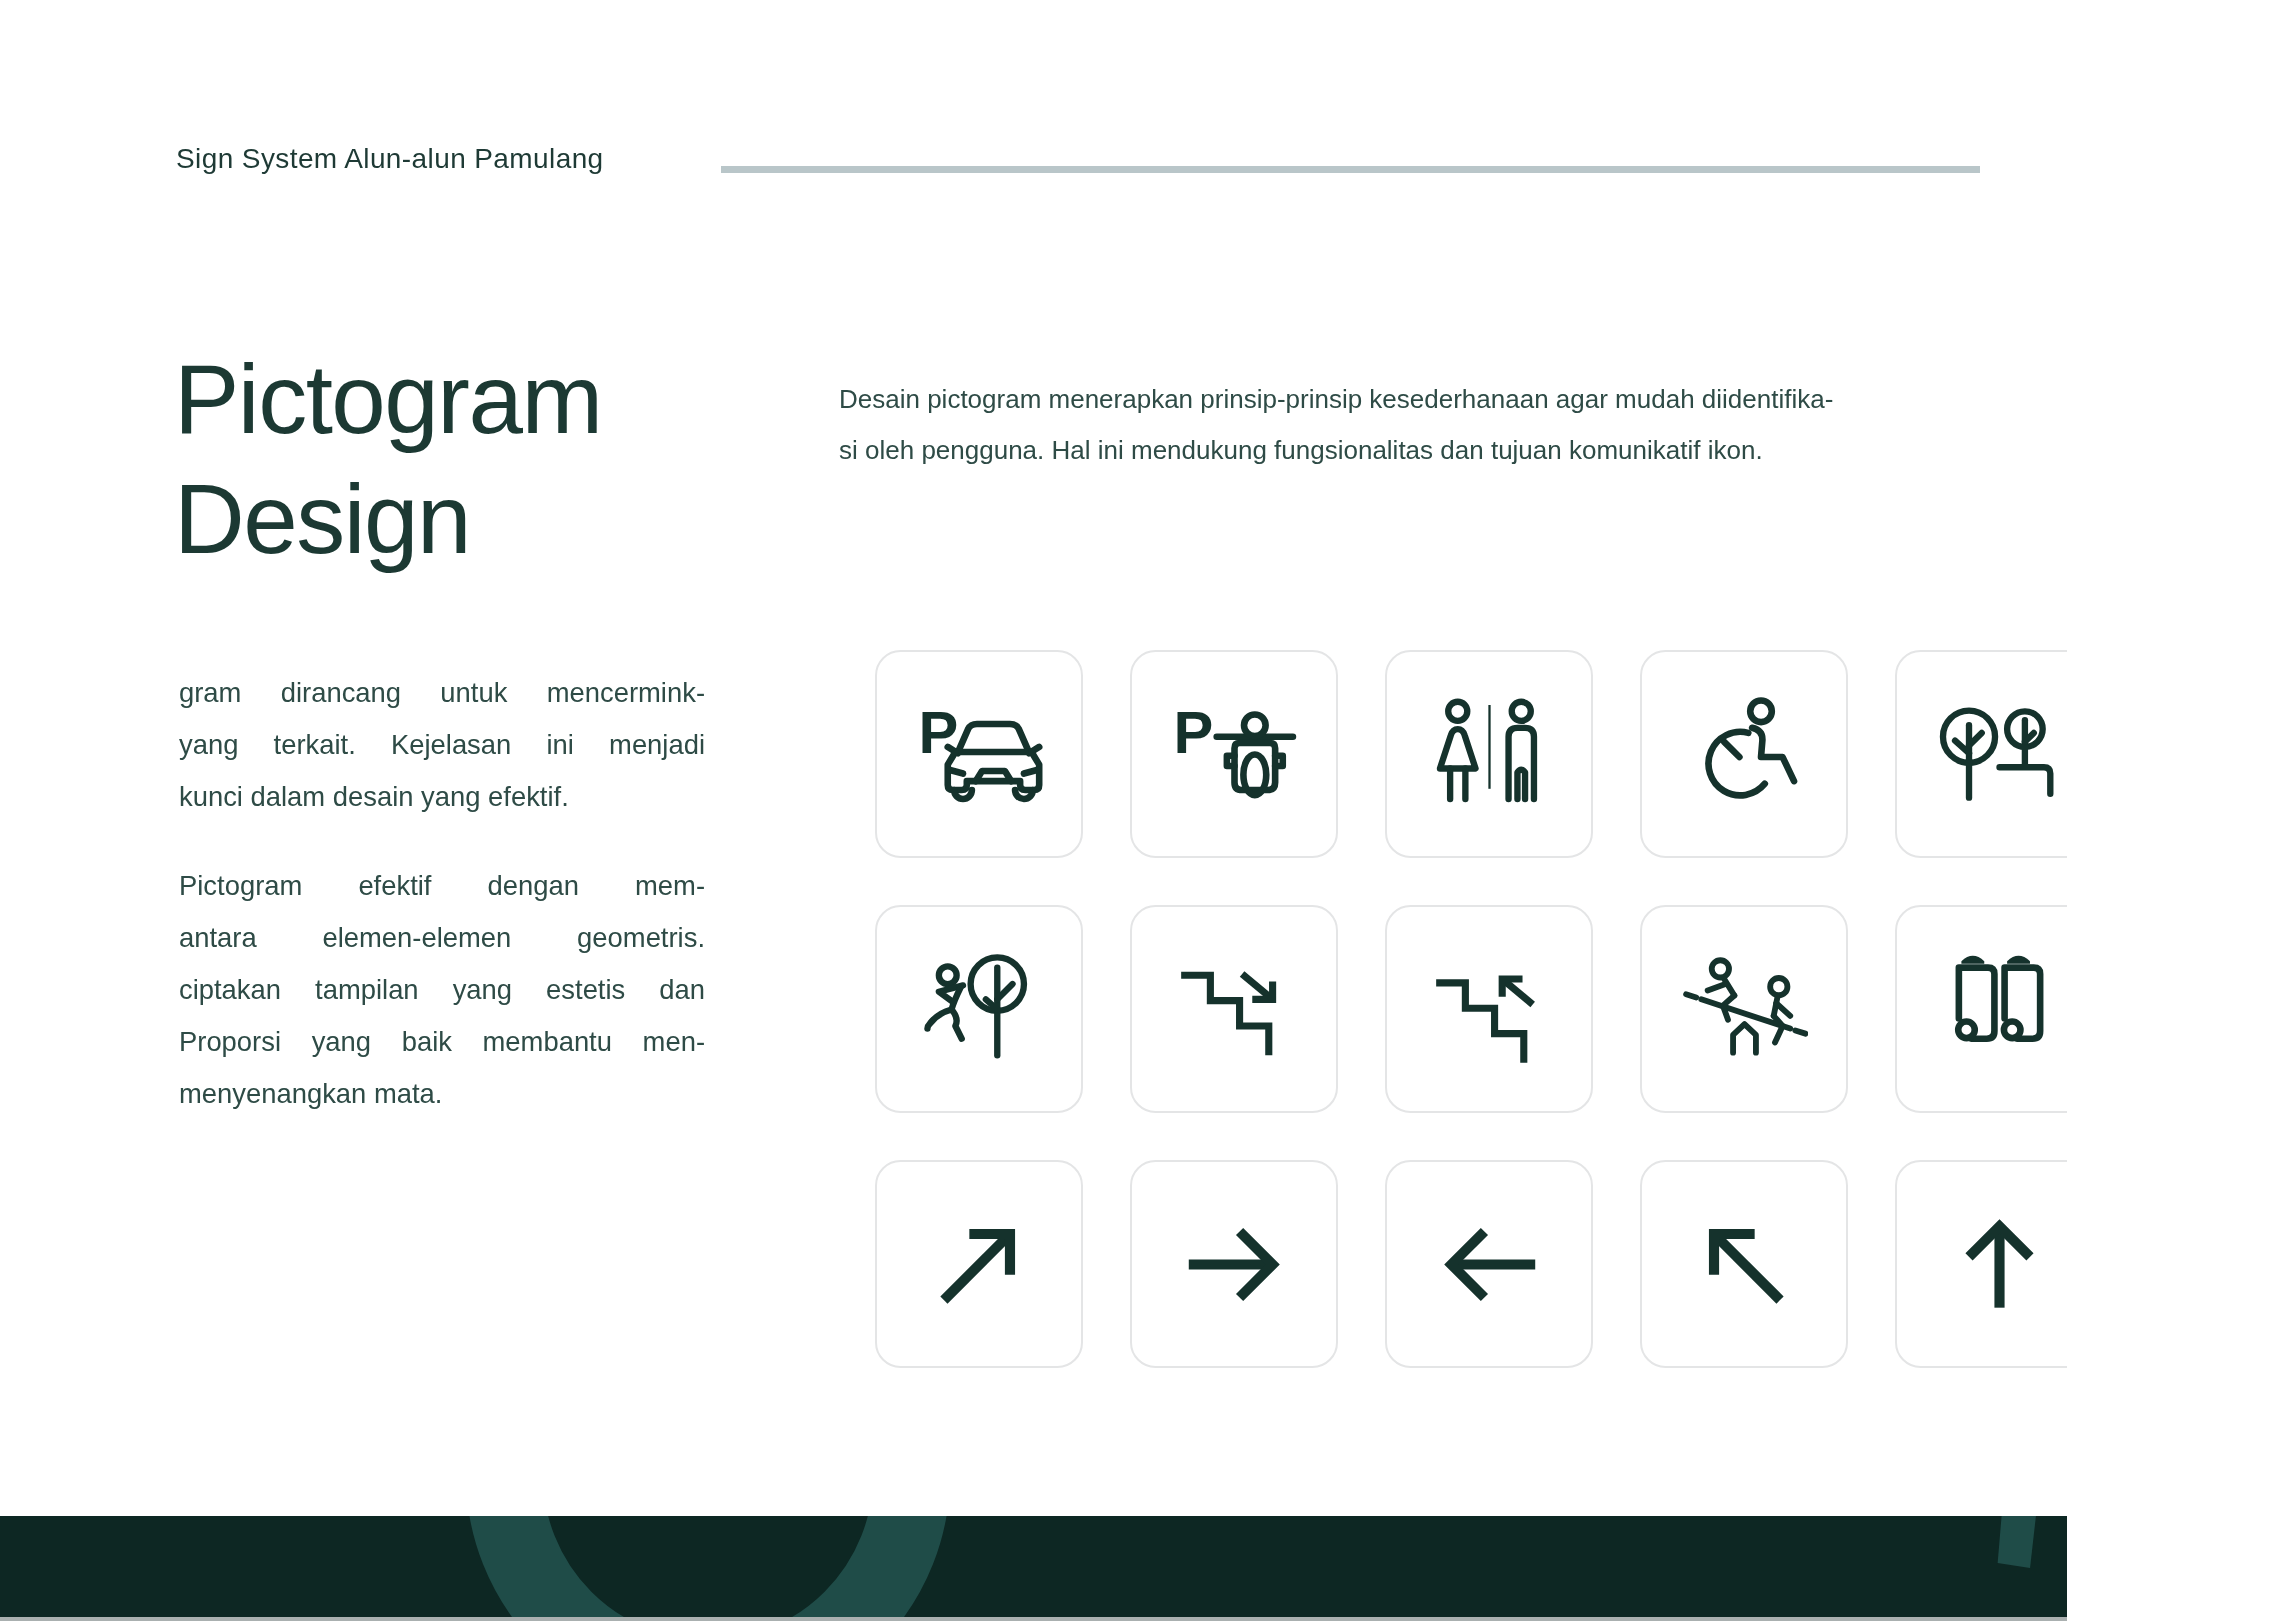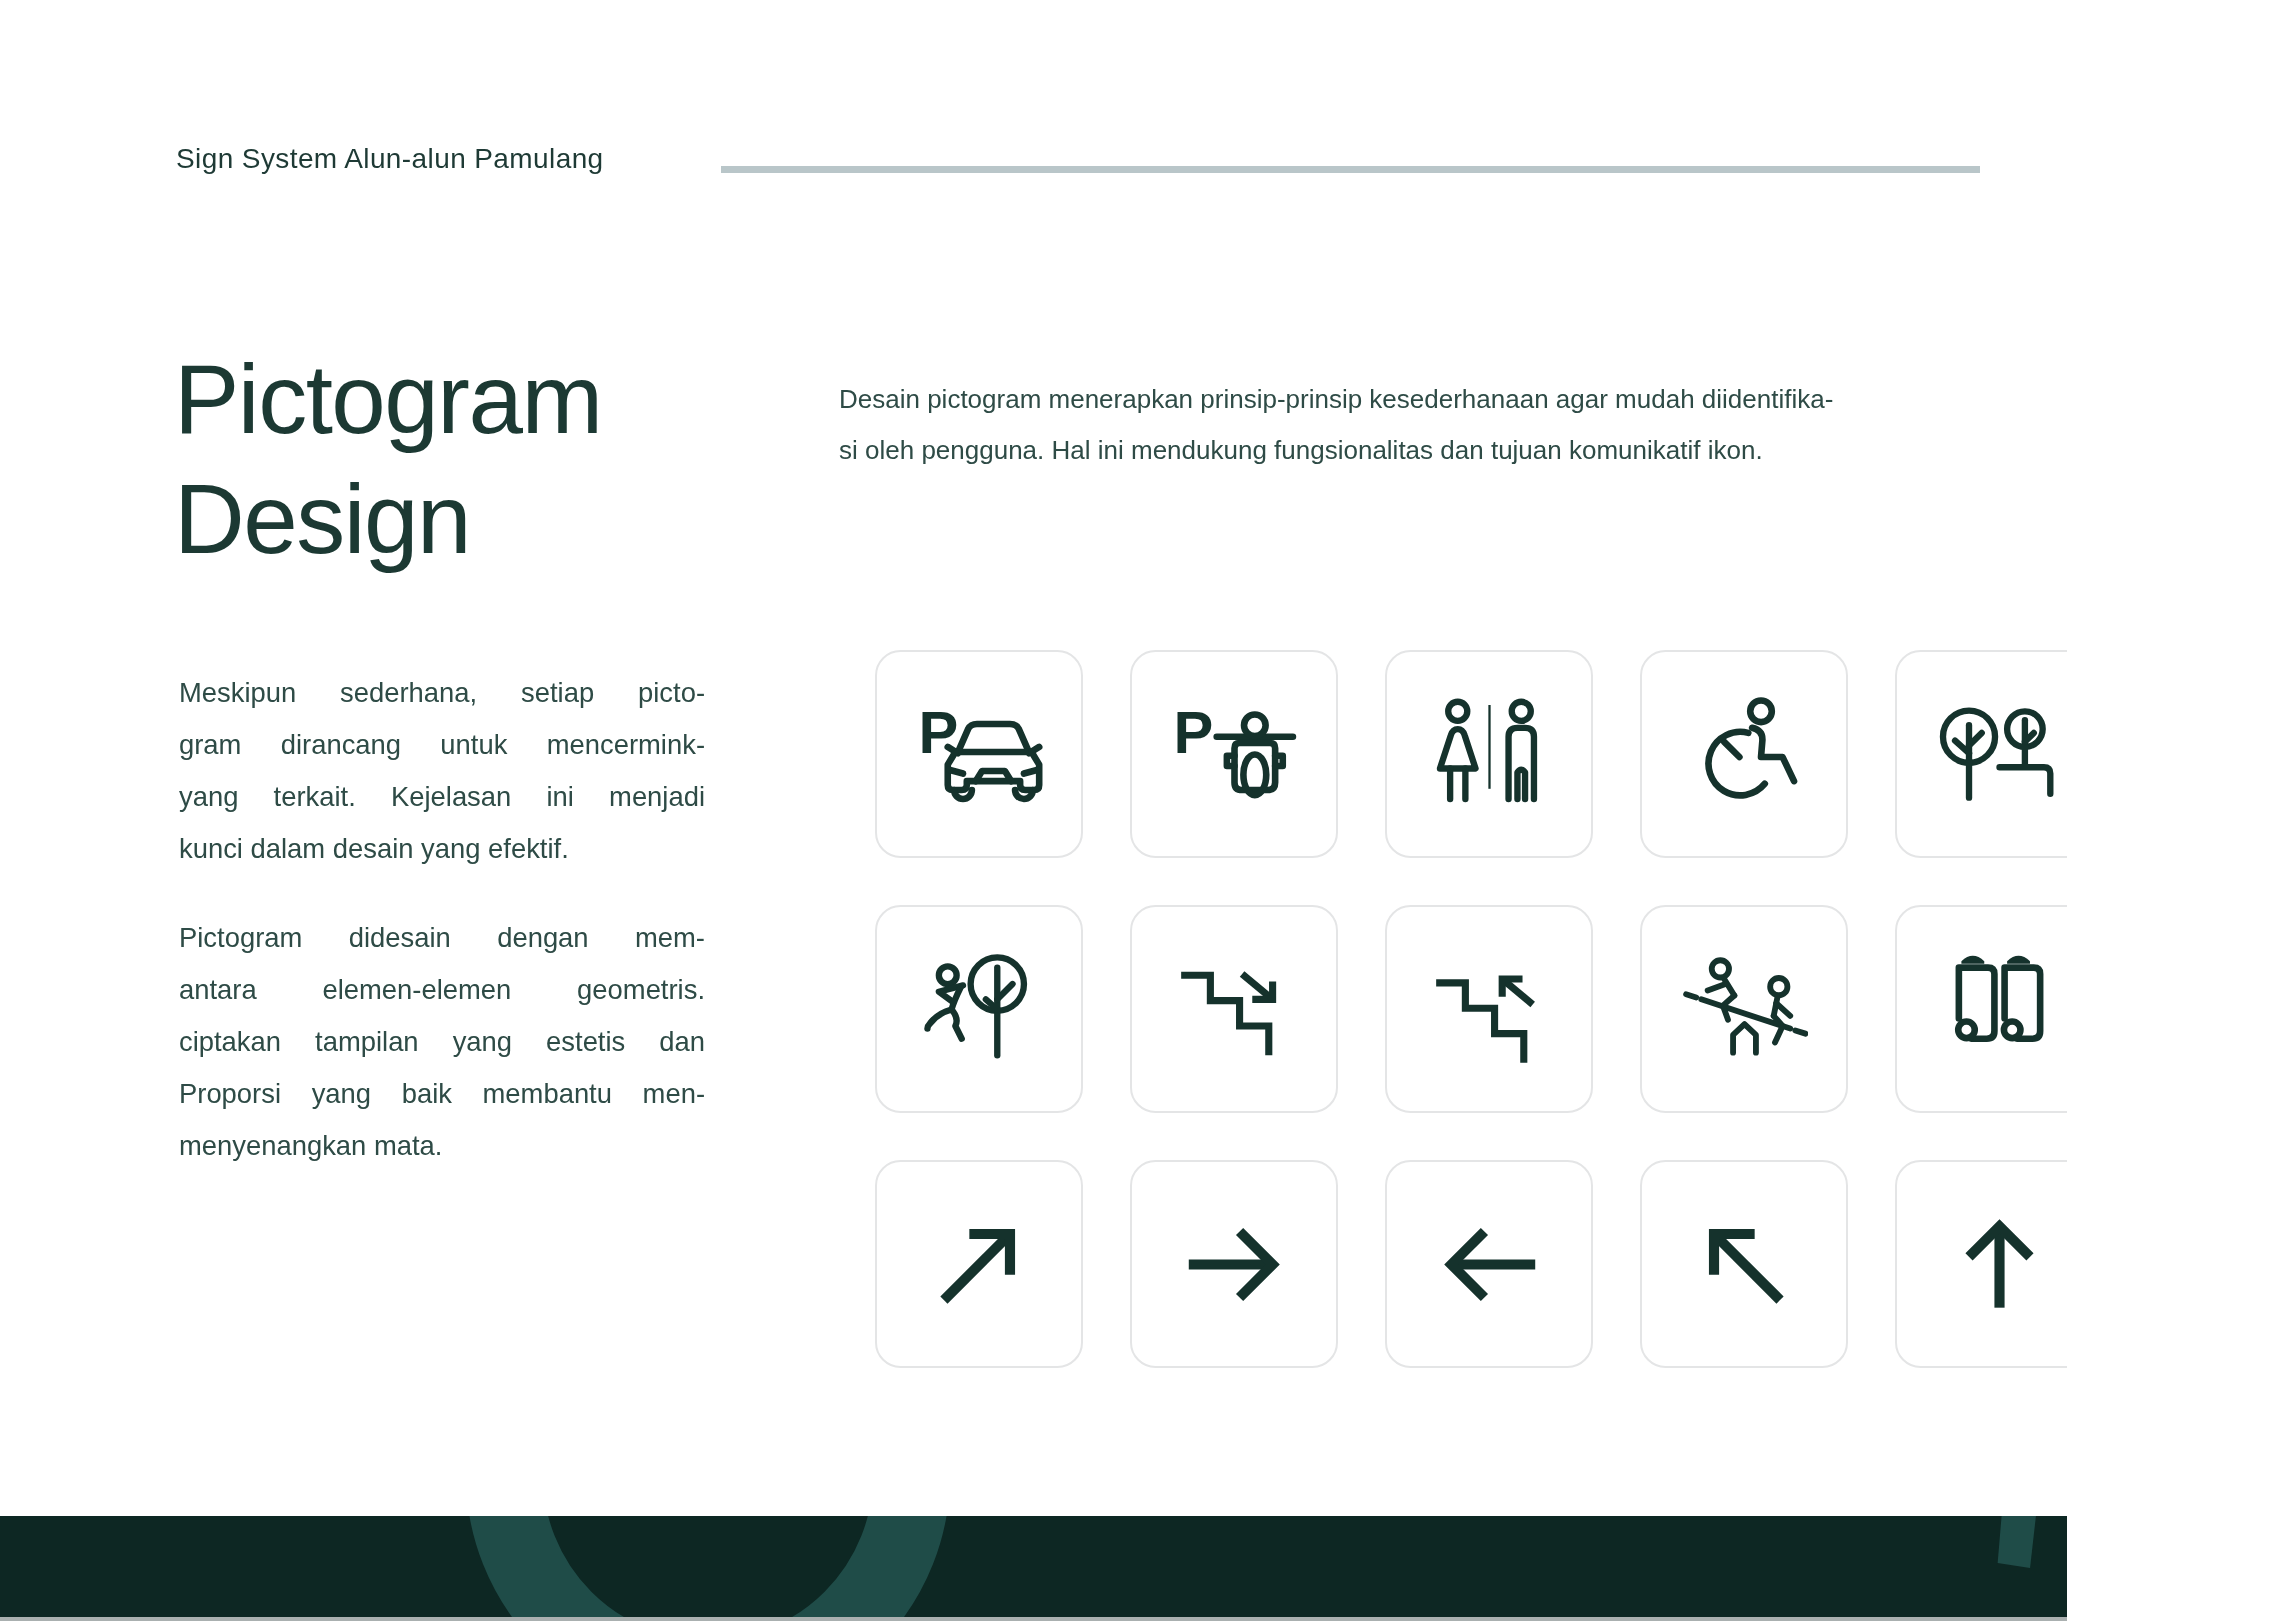--- a/index.html
+++ b/index.html
@@ -62,27 +62,26 @@
     <div>Design</div>
   </div>
 
   <div class="intro">
       <div class="iline">Desain pictogram menerapkan prinsip-prinsip kesederhanaan agar mudah diidentifika-</div>
       <div class="iline last">si oleh pengguna. Hal ini mendukung fungsionalitas dan tujuan komunikatif ikon.</div>
     </div>
 
   <div class="left-col">
     <div class="para">
-        <div class="pline">Meskipun sederhana, setiap picto-</div>
         <div class="pline">gram dirancang untuk mencermink-</div>
         <div class="pline">yang terkait. Kejelasan ini menjadi</div>
         <div class="pline last">kunci dalam desain yang efektif.</div>
       </div>
     <div class="para">
-        <div class="pline">Pictogram didesain dengan mem-</div>
+        <div class="pline">Pictogram efektif dengan mem-</div>
         <div class="pline">antara elemen-elemen geometris.</div>
         <div class="pline">ciptakan tampilan yang estetis dan</div>
         <div class="pline">Proporsi yang baik membantu men-</div>
         <div class="pline last">menyenangkan mata.</div>
       </div>
   </div>
 
   <div class="grid">
       <div class="card">
         <div class="icon">

